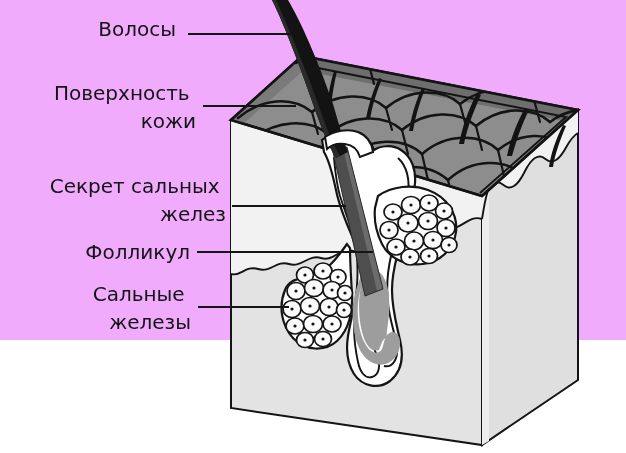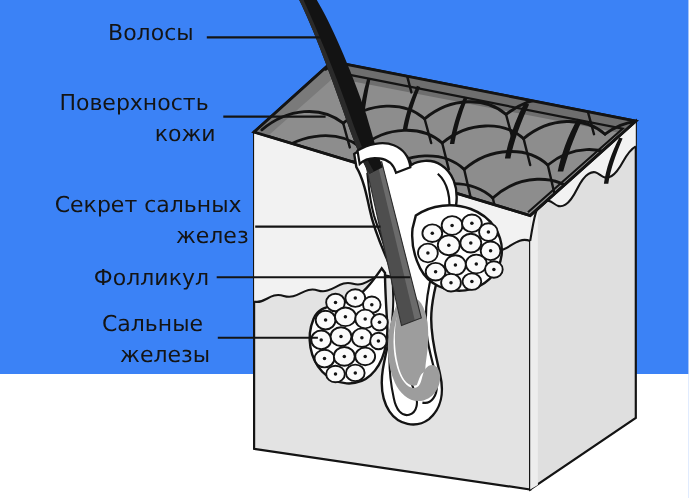--- a/index.html
+++ b/index.html
@@ -10,21 +10,21 @@
   body {
     width: 626px;
     height: 453px;
     overflow: hidden;
     font-family: "DejaVu Sans", "Liberation Sans", sans-serif;
   }
   #figure {
     position: relative;
     width: 626px;
     height: 340px;
-    background: #3b82f6;
+    background: #f0abfc;
   }
   #figure svg {
     display: block;
   }
   .label-text {
     font-family: "DejaVu Sans", "Liberation Sans", sans-serif;
     font-size: 20px;
     fill: #141414;
   }
   .leader {

